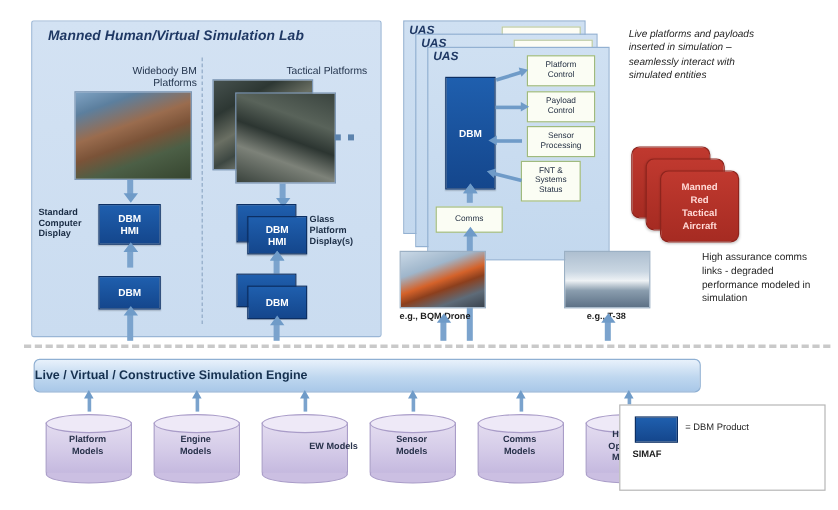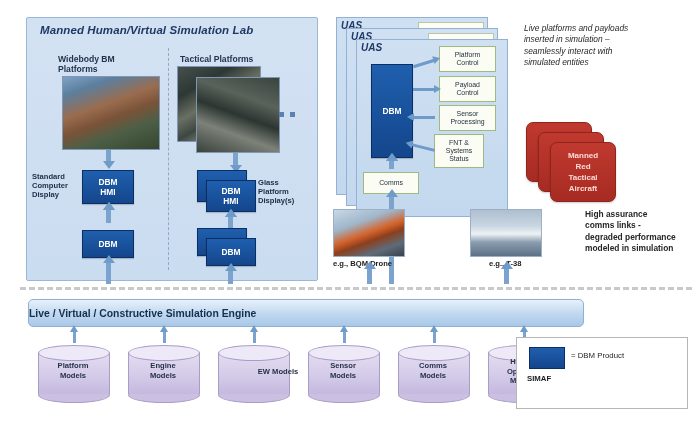--- a/index.html
+++ b/index.html
@@ -7,21 +7,21 @@
        font-family:"Liberation Sans","DejaVu Sans",sans-serif;color:#1d1d1d;}
   .abs{position:absolute;}
 
   
   #manned-lab{left:26px;top:17px;width:290px;height:262px;
       background:linear-gradient(180deg,#d3e2f3 0%,#cadcf0 100%);
       border:1px solid #9ab6d6;border-radius:2px;}
   #manned-lab-title{left:40px;top:24px;font-style:italic;font-weight:bold;
       font-size:11.5px;color:#1f3864;letter-spacing:.1px;}
 
-  .col-title{font-size:8.6px;font-weight:bold;color:#23344d;text-align:left;
+  .col-title{font-size:8.6px;font-weight:normal;color:#23344d;text-align:right;
       line-height:10px;}
 
   .divider-dash{border-left:1.5px dashed #8fa9c6;}
 
   
   .photo{border:1px solid #7d97b4;background:#43627d;}
   .photo-a{background:
      linear-gradient(160deg,#7fa3c4 0%,#5c7f9e 18%,#9a6c4e 40%,#7b5338 55%,#4c5f46 72%,#36452f 100%);}
   .photo-b{background:
      linear-gradient(150deg,#46514e 0%,#2d3733 25%,#6a6f63 45%,#3d4742 60%,#8c8f85 78%,#2b332f 100%);}
@@ -222,21 +222,21 @@
 
 <div class="abs red-card" style="left:526px;top:122px;width:64px;height:58px;"></div>
 <div class="abs red-card" style="left:538px;top:132px;width:64px;height:58px;"></div>
 <div class="abs red-card" style="left:550px;top:142px;width:64px;height:58px;flex-direction:column;">
   <span>Manned</span>
   <span>Red</span>
   <span>Tactical</span>
   <span>Aircraft</span>
 </div>
 
-<div class="abs note" style="left:585px;top:209px;width:92px;font-weight:bold;">High assurance comms links - degraded performance modeled in simulation</div>
+<div class="abs note" style="left:585px;top:209px;width:92px;">High assurance comms links - degraded performance modeled in simulation</div>
 
 <div class="abs" style="left:333px;top:209px;width:70px;height:46px;
             background:linear-gradient(160deg,#c9d8e6 0%,#9fb6cb 30%,#d4622a 50%,#8c3f1d 62%,#5e6b78 80%,#39424d 100%);
             border:1px solid #9bb0c4;"></div>
 <div class="abs cap" style="left:333px;top:259px;width:82px;">e.g., BQM Drone</div>
 
 <div class="abs" style="left:470px;top:209px;width:70px;height:46px;
             background:linear-gradient(180deg,#aebfd0 0%,#c9d6e2 35%,#eef2f5 52%,#8a9dae 70%,#5d7186 100%);
             border:1px solid #9bb0c4;"></div>
 <div class="abs cap" style="left:489px;top:259px;width:60px;">e.g., T-38</div>

